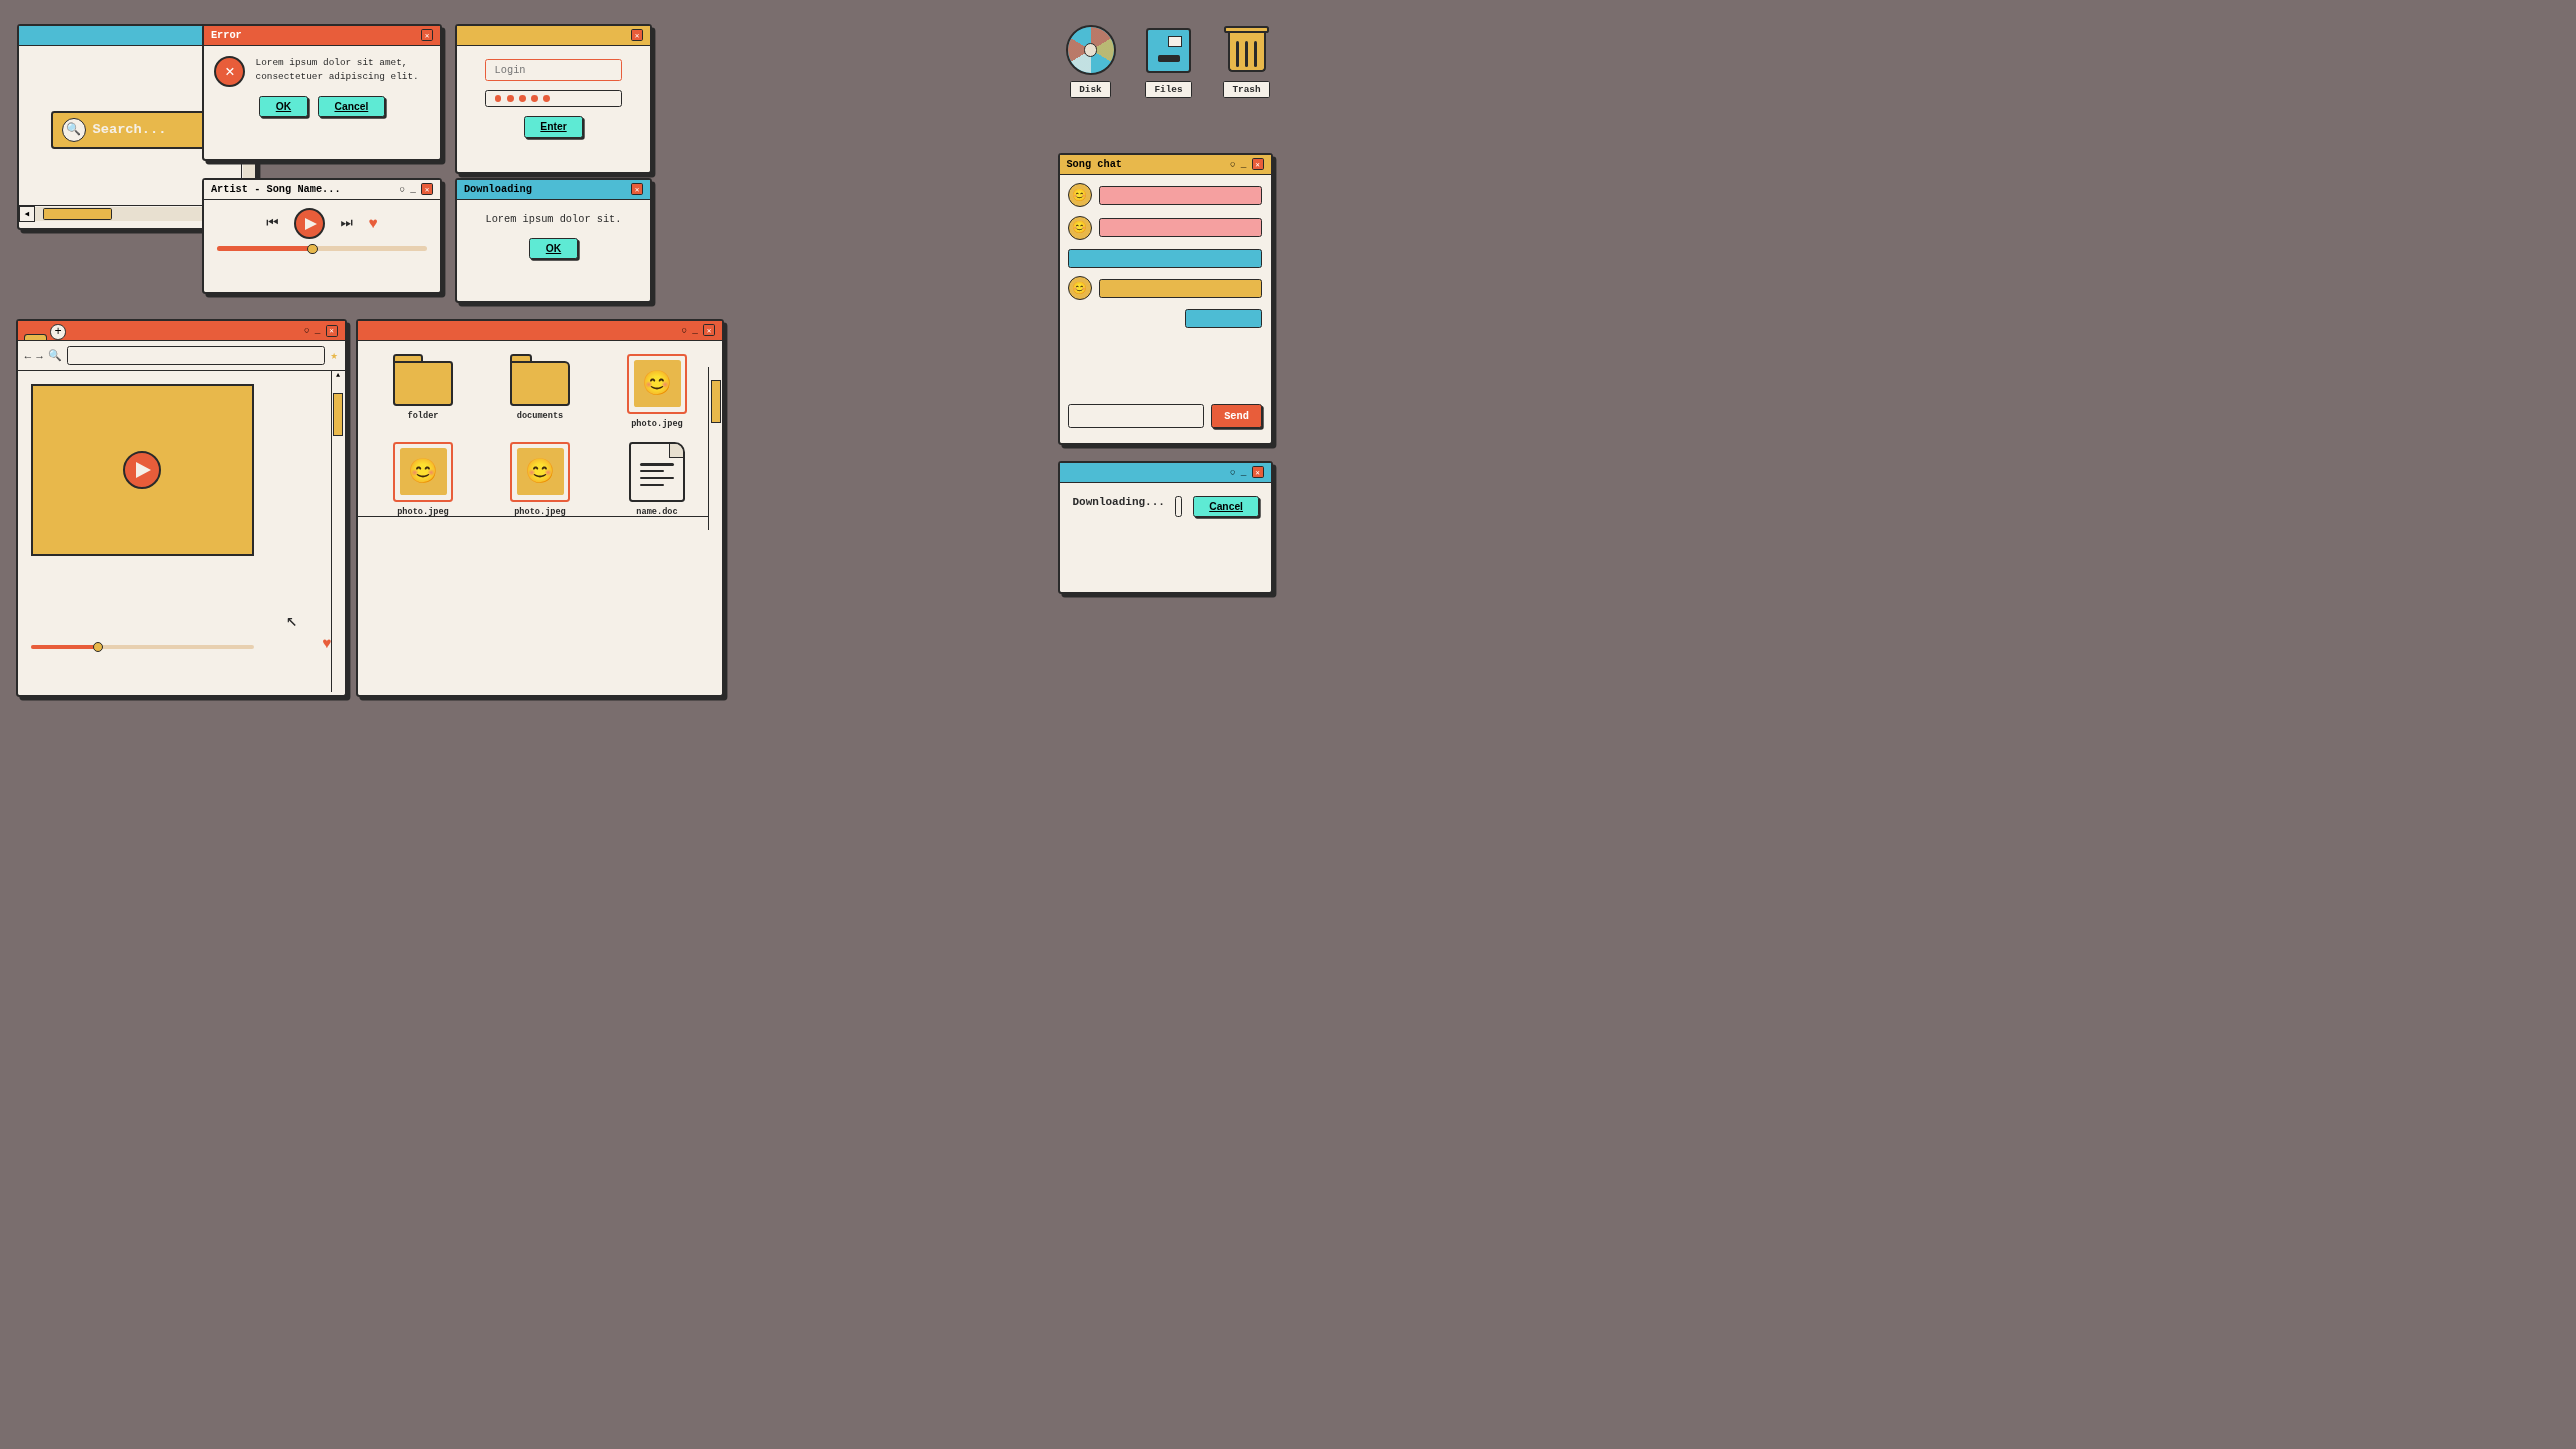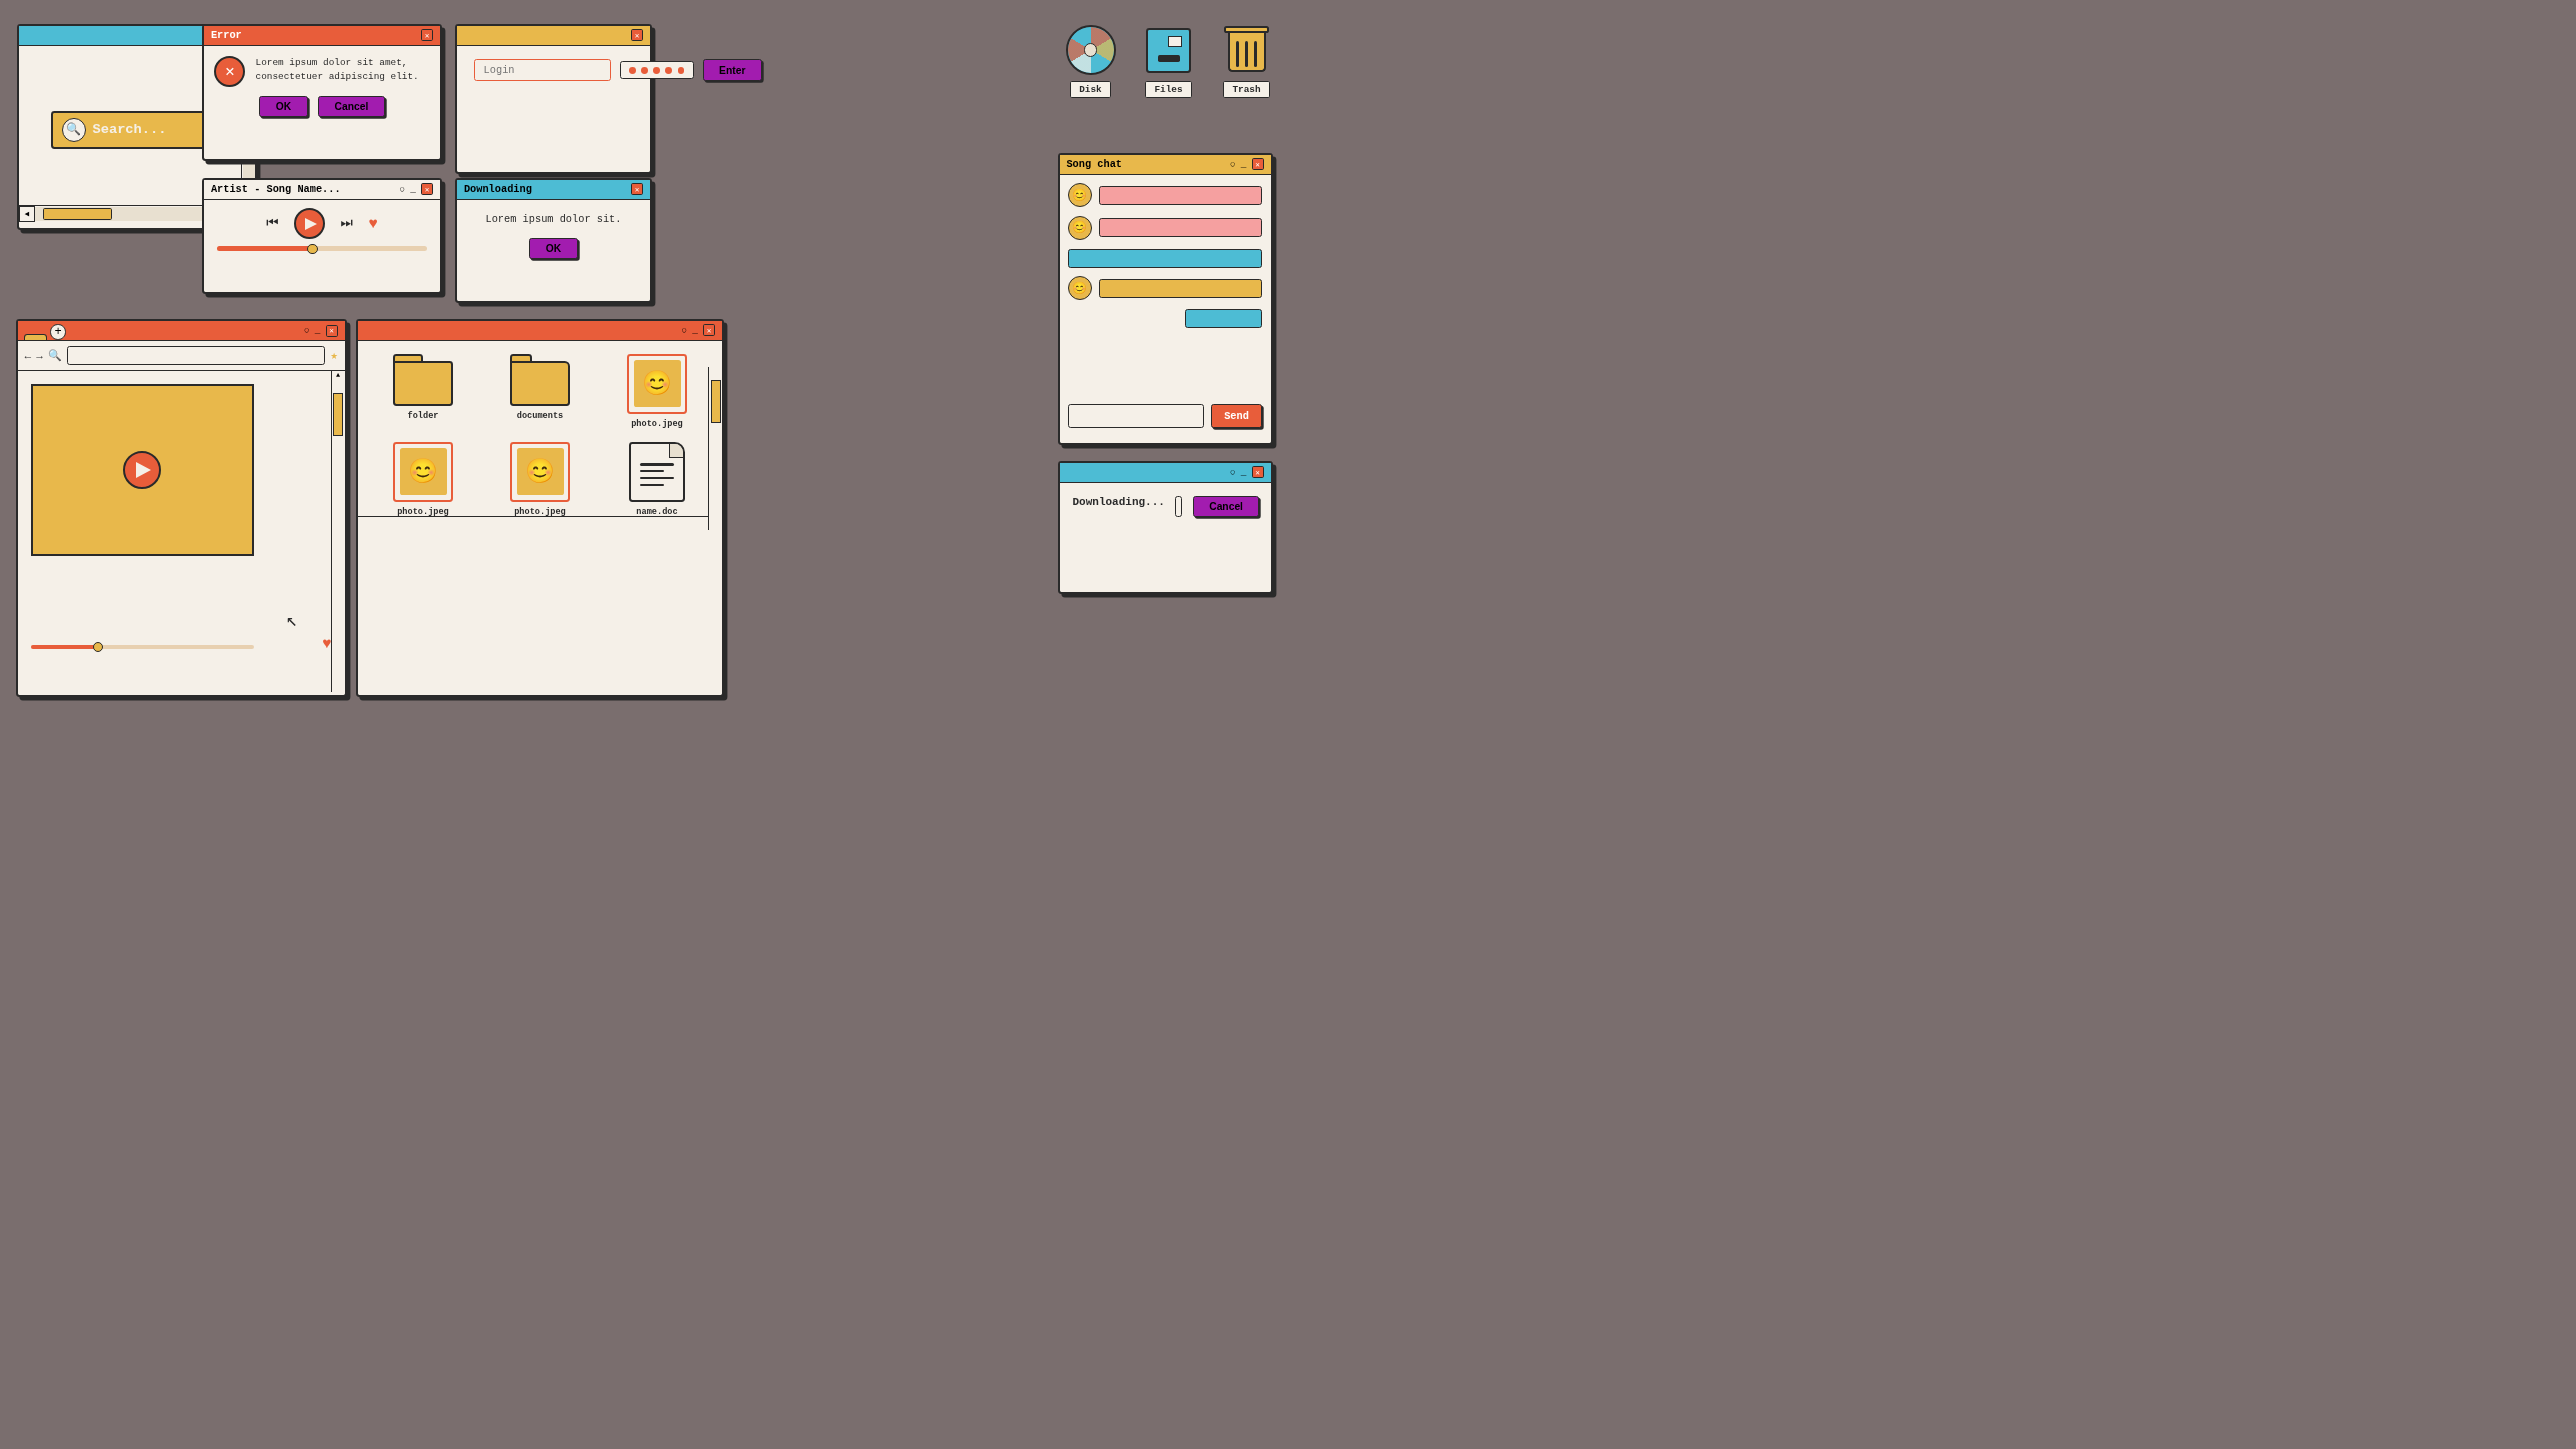--- a/index.html
+++ b/index.html
@@ -213,40 +213,41 @@
       color: #2a2a2a;
     }
     .error-buttons {
       display: flex;
       gap: 10.3px;
       justify-content: center;
     }
     .dialog-btn {
       padding: 4.3px 15.5px;
       border: 1.7px solid #2a2a2a;
-      background: #a21caf;
+      background: #5eead4;
       font-size: 10.3px;
       font-weight: bold;
       cursor: pointer;
       border-radius: 2.6px;
       box-shadow: 1.7px 1.7px 0 #2a2a2a;
+      text-decoration: underline;
     }
 
     
     #login-window {
       left: 455px;
       top: 24px;
       width: 197px;
       height: 150px;
     }
     #login-window .titlebar { background: #e8b84b; }
     #login-window .window-body {
       padding: 13px 17px;
       display: flex;
-      flex-direction: row;
+      flex-direction: column;
       gap: 8.6px;
       align-items: center;
     }
     .login-input {
       width: 137px;
       padding: 4.3px 8.6px;
       border: 1.7px solid #e85d3a;
       border-radius: 2.6px;
       background: #f5f0e8;
       font-size: 10.3px;

